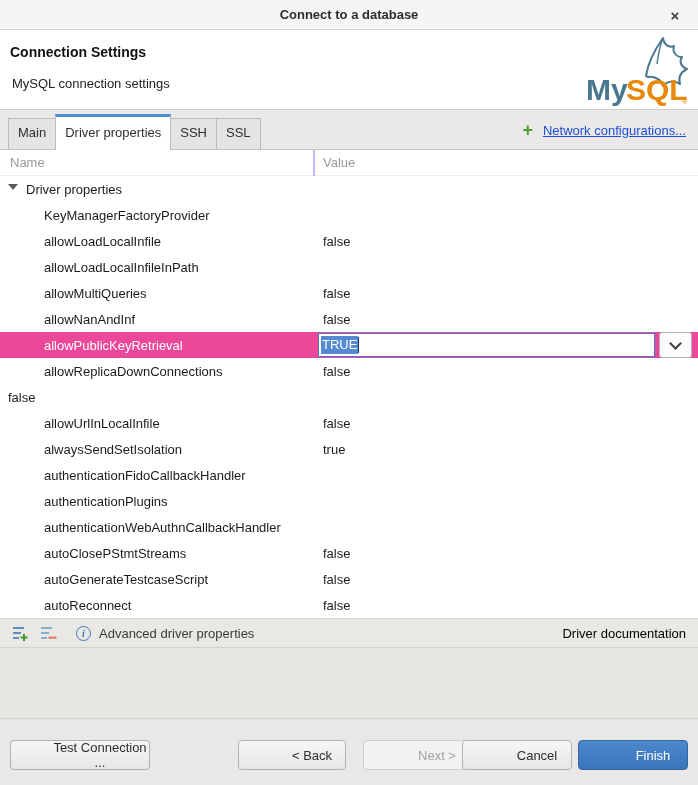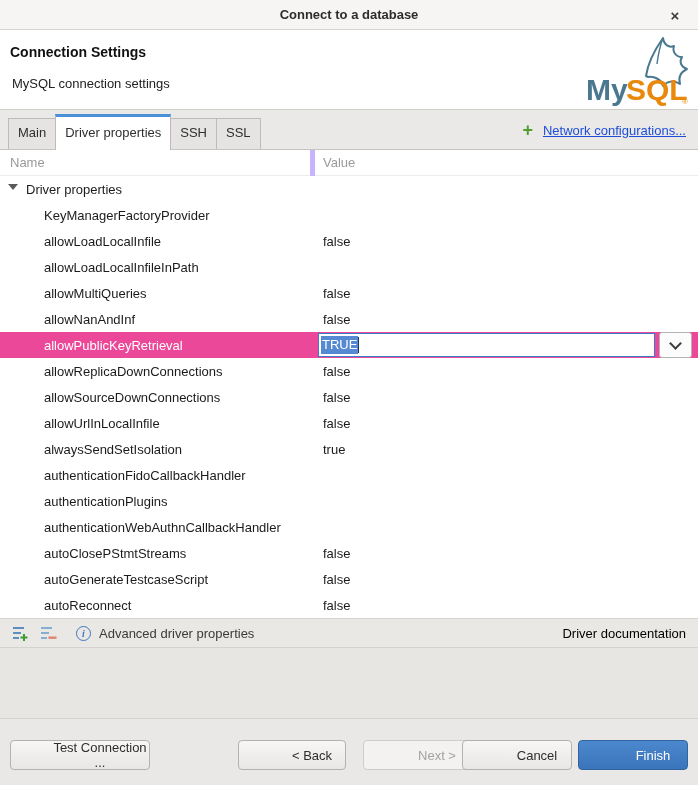--- a/index.html
+++ b/index.html
@@ -49,21 +49,21 @@
     position:absolute; right:12px; top:0; height:40px; display:flex; align-items:center;
     gap:10px; cursor:pointer;
   }
   .net-config .plus { color:#4f9e2f; font-size:18px; font-weight:bold; line-height:1; }
   .net-config .nc-label { color:#1d4ed8;text-decoration:underline; }
 
   
   .table { background:#ffffff; flex:0 0 auto; }
   .thead { display:flex; height:26px; align-items:center; border-bottom:1px solid #ececec; }
   .th { color:#9a9a9a; }
-  .th-name { width:315px; padding-left:10px; border-right:5px solid #c4b5fd; height:26px; line-height:26px; }
+  .th-name { width:315px; padding-left:10px; border-right:2px solid #c4b5fd; height:26px; line-height:26px; }
   .th-value { padding-left:8px; }
 
   .trow { display:flex; height:26px; align-items:center; position:relative; cursor:default; }
   .trow .cell-name { width:315px; padding-left:44px; white-space:nowrap; overflow:hidden; }
   .trow .cell-value { padding-left:8px; white-space:nowrap; }
   .trow.group-row .cell-name { padding-left:26px; }
   .tri { position:absolute; left:8px; top:8px; width:0; height:0;
          border-left:5px solid transparent; border-right:5px solid transparent;
          border-top:6px solid #5a5a5a; }
   .trow.selected { background:#ec4899; color:#ffffff; }
@@ -195,21 +195,20 @@
       <div class="combo-btn" style="display: flex;">
         <span class="chev"></span>
       </div>
     </div>
         <div class="trow">
       <div class="cell-name">allowReplicaDownConnections</div>
       <div class="cell-value">false</div>
 
     </div>
         <div class="trow">
-      <div class="cell-name">allowSourceDownConnections</div>
       <div class="cell-value">false</div>
 
     </div>
         <div class="trow">
       <div class="cell-name">allowUrlInLocalInfile</div>
       <div class="cell-value">false</div>
 
     </div>
         <div class="trow">
       <div class="cell-name">alwaysSendSetIsolation</div>

